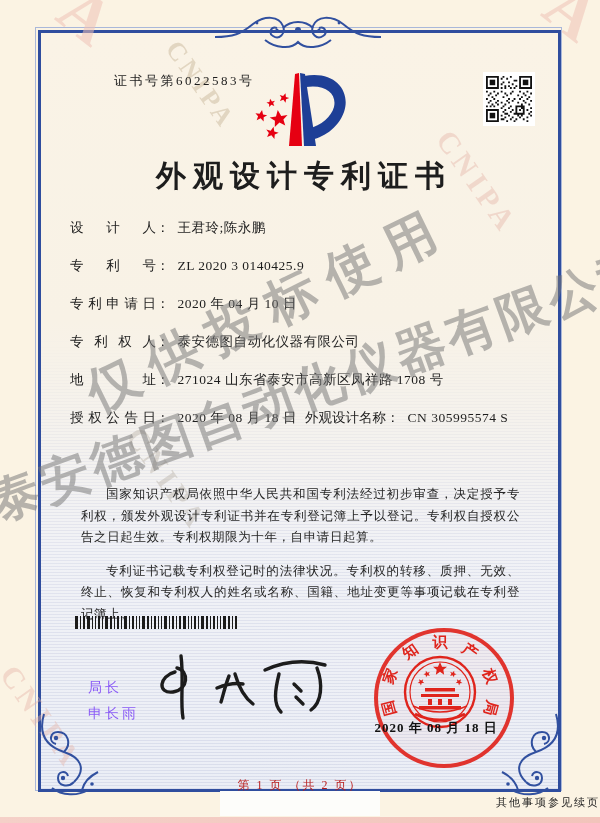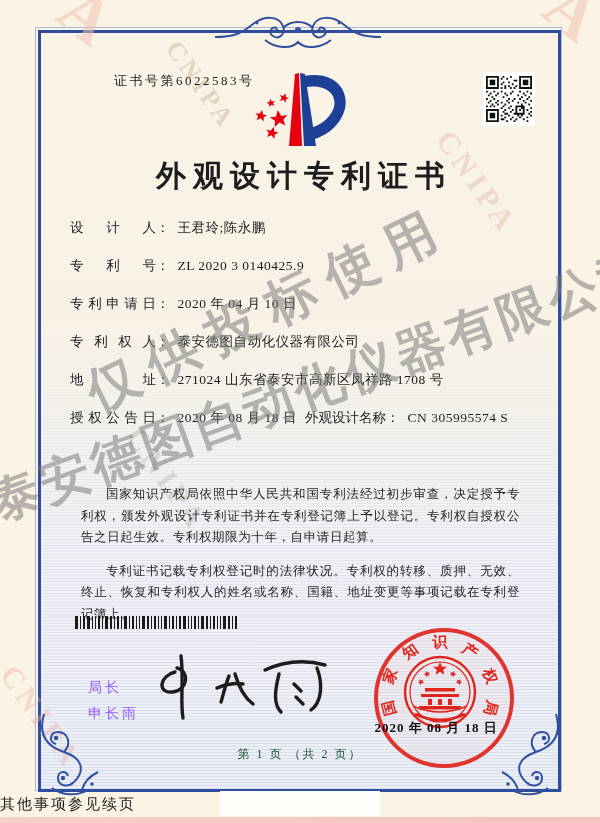--- a/index.html
+++ b/index.html
@@ -63,23 +63,23 @@
   .sc1{left:381px;top:667px;transform:rotate(-70deg);}
   .sc2{left:401px;top:642px;transform:rotate(-35deg);}
   .sc3{left:431px;top:633px;}
   .sc4{left:461px;top:642px;transform:rotate(35deg);}
   .sc5{left:481px;top:667px;transform:rotate(70deg);}
   .sc6{left:482px;top:699px;transform:rotate(105deg);}
   .emblem{position:absolute;left:401px;top:652px;z-index:3;}
   .seal-date{position:absolute;left:361px;top:719px;width:150px;text-align:center;font-size:13px;font-weight:700;
              letter-spacing:1px;color:#111;z-index:5;}
 
-  .page-info{position:absolute;left:0;right:0;top:746px;text-align:center;font-size:12px;letter-spacing:2px;color:#14532d;}
+  .page-info{position:absolute;left:0;right:0;top:777px;text-align:center;font-size:12px;letter-spacing:2px;color:#b91c1c;}
   .footer-band{position:absolute;left:220px;top:791px;width:160px;height:25px;background:#fdfdfa;z-index:4;}
-  .footer-note{position:absolute;left:0;right:0;top:795px;text-align:left;font-size:15px;letter-spacing:2px;
+  .footer-note{position:absolute;left:0;right:0;top:795px;text-align:right;font-size:11px;letter-spacing:2px;
                color:#1d1d1d;z-index:5;font-weight:500;}
 
   
   .wm{position:absolute;z-index:6;pointer-events:none;white-space:nowrap;font-weight:700;
       font-family:"Liberation Serif","DejaVu Serif",serif;color:rgba(118,118,118,.52);}
   .wm-notice{left:70px;top:275px;font-size:52px;letter-spacing:14px;transform:rotate(-26deg);}
   .wm-company{left:-30px;top:352px;font-size:50px;letter-spacing:4px;transform:rotate(-20deg);}
 </style>
 </head>
 <body>

